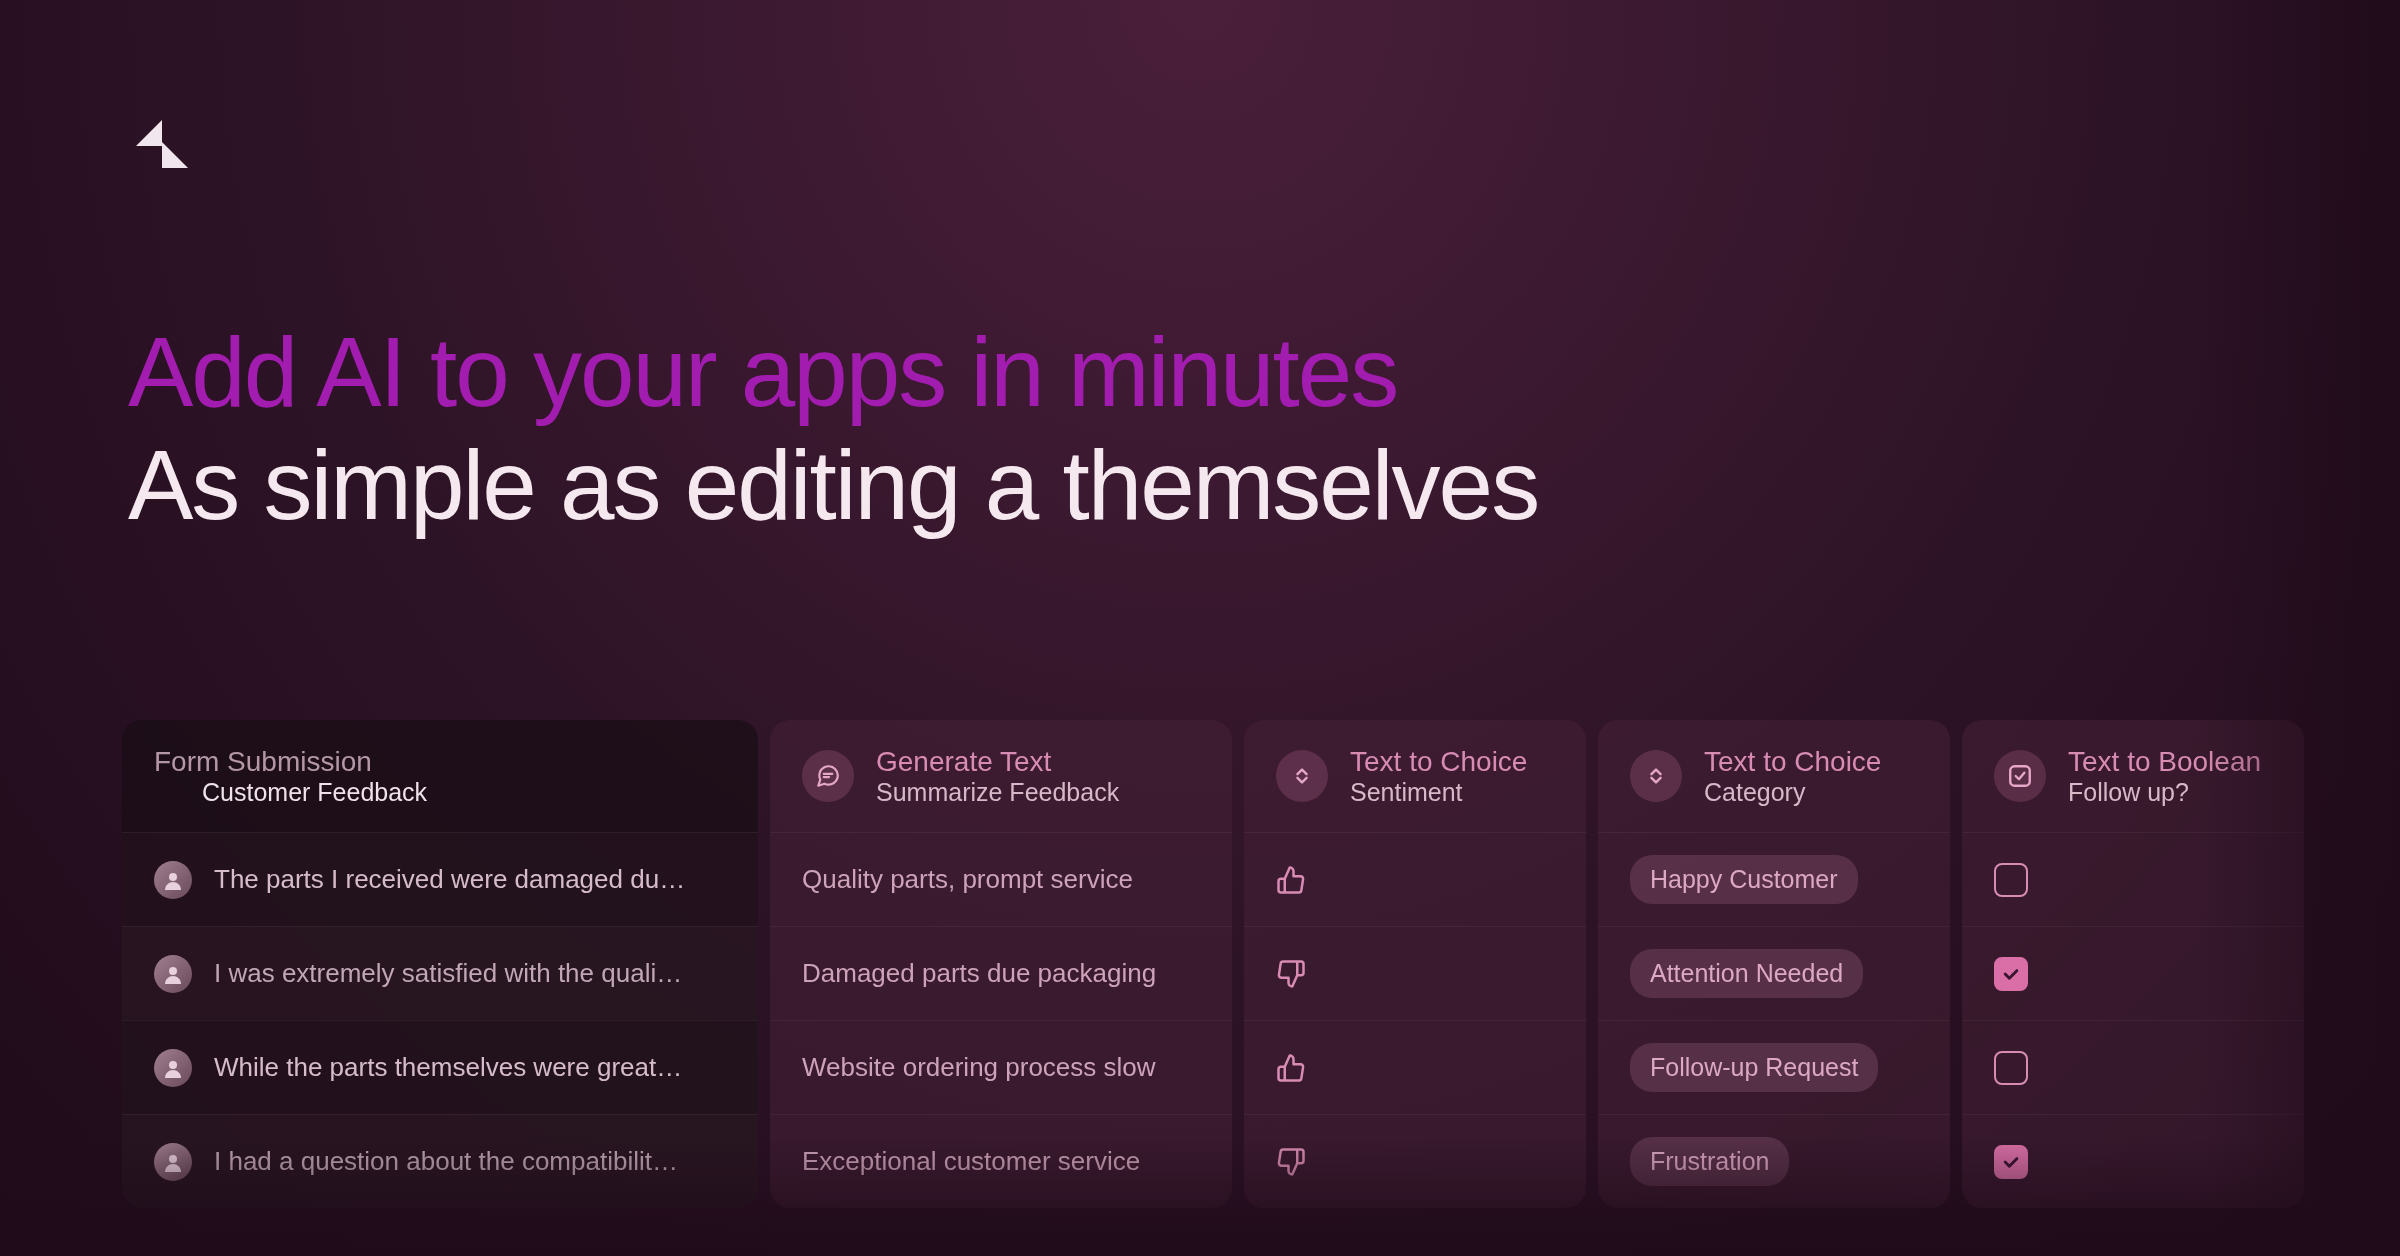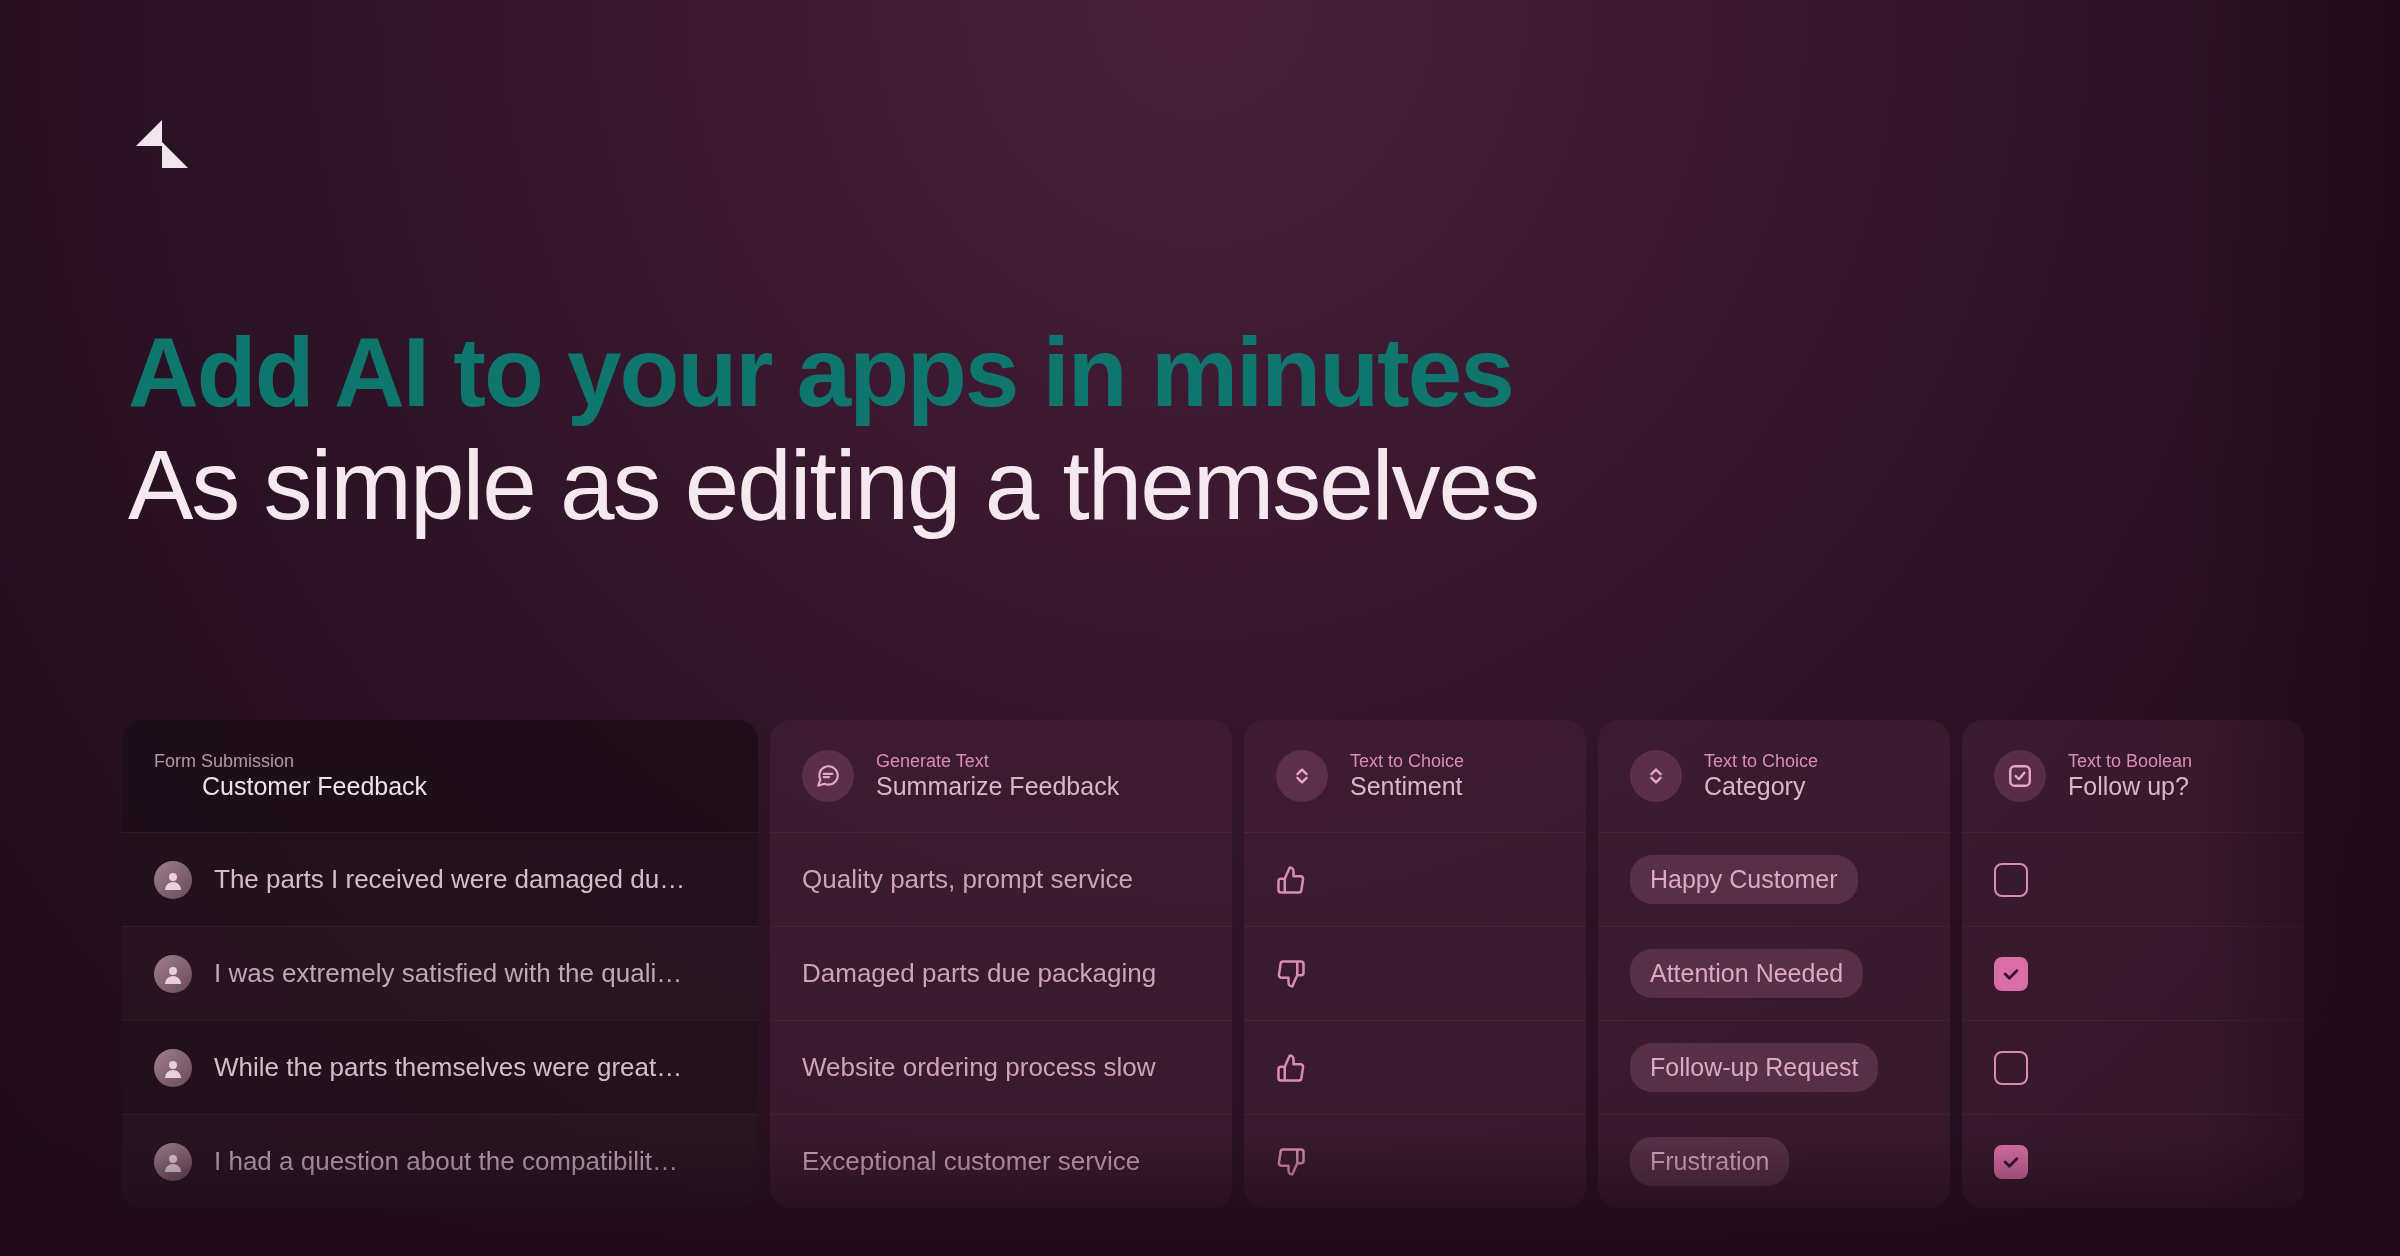--- a/index.html
+++ b/index.html
@@ -19,22 +19,22 @@
     height: 64px;
   }
   .headline {
     position: absolute;
     top: 316px;
     left: 128px;
     line-height: 1.15;
   }
   .headline .line1 {
     font-size: 98px;
-    font-weight: 700;
-    color: #0f766e;
+    font-weight: 400;
+    color: #a21caf;
     letter-spacing: -2px;
   }
   .headline .line2 {
     font-size: 98px;
     font-weight: 500;
     color: #f5e8ef;
     letter-spacing: -2px;
   }
 
   .board {
@@ -68,21 +68,21 @@
   }
   .col-feedback .col-header { padding-left: 32px; }
   .col-header .icon-wrap {
     width: 52px; height: 52px;
     border-radius: 50%;
     background: rgba(210,120,165,0.22);
     display: flex; align-items: center; justify-content: center;
     flex-shrink: 0;
   }
   .col-header .labels .type {
-    font-size: 18px;
+    font-size: 28px;
     color: #d98cb3;
     font-weight: 500;
     margin-bottom: 0;
   }
   .col-header .labels .name {
     font-size: 25px;
     color: #d6b8c8;
     font-weight: 400;
   }
   .col-feedback .col-header .labels .type { color: #b497a6; }

